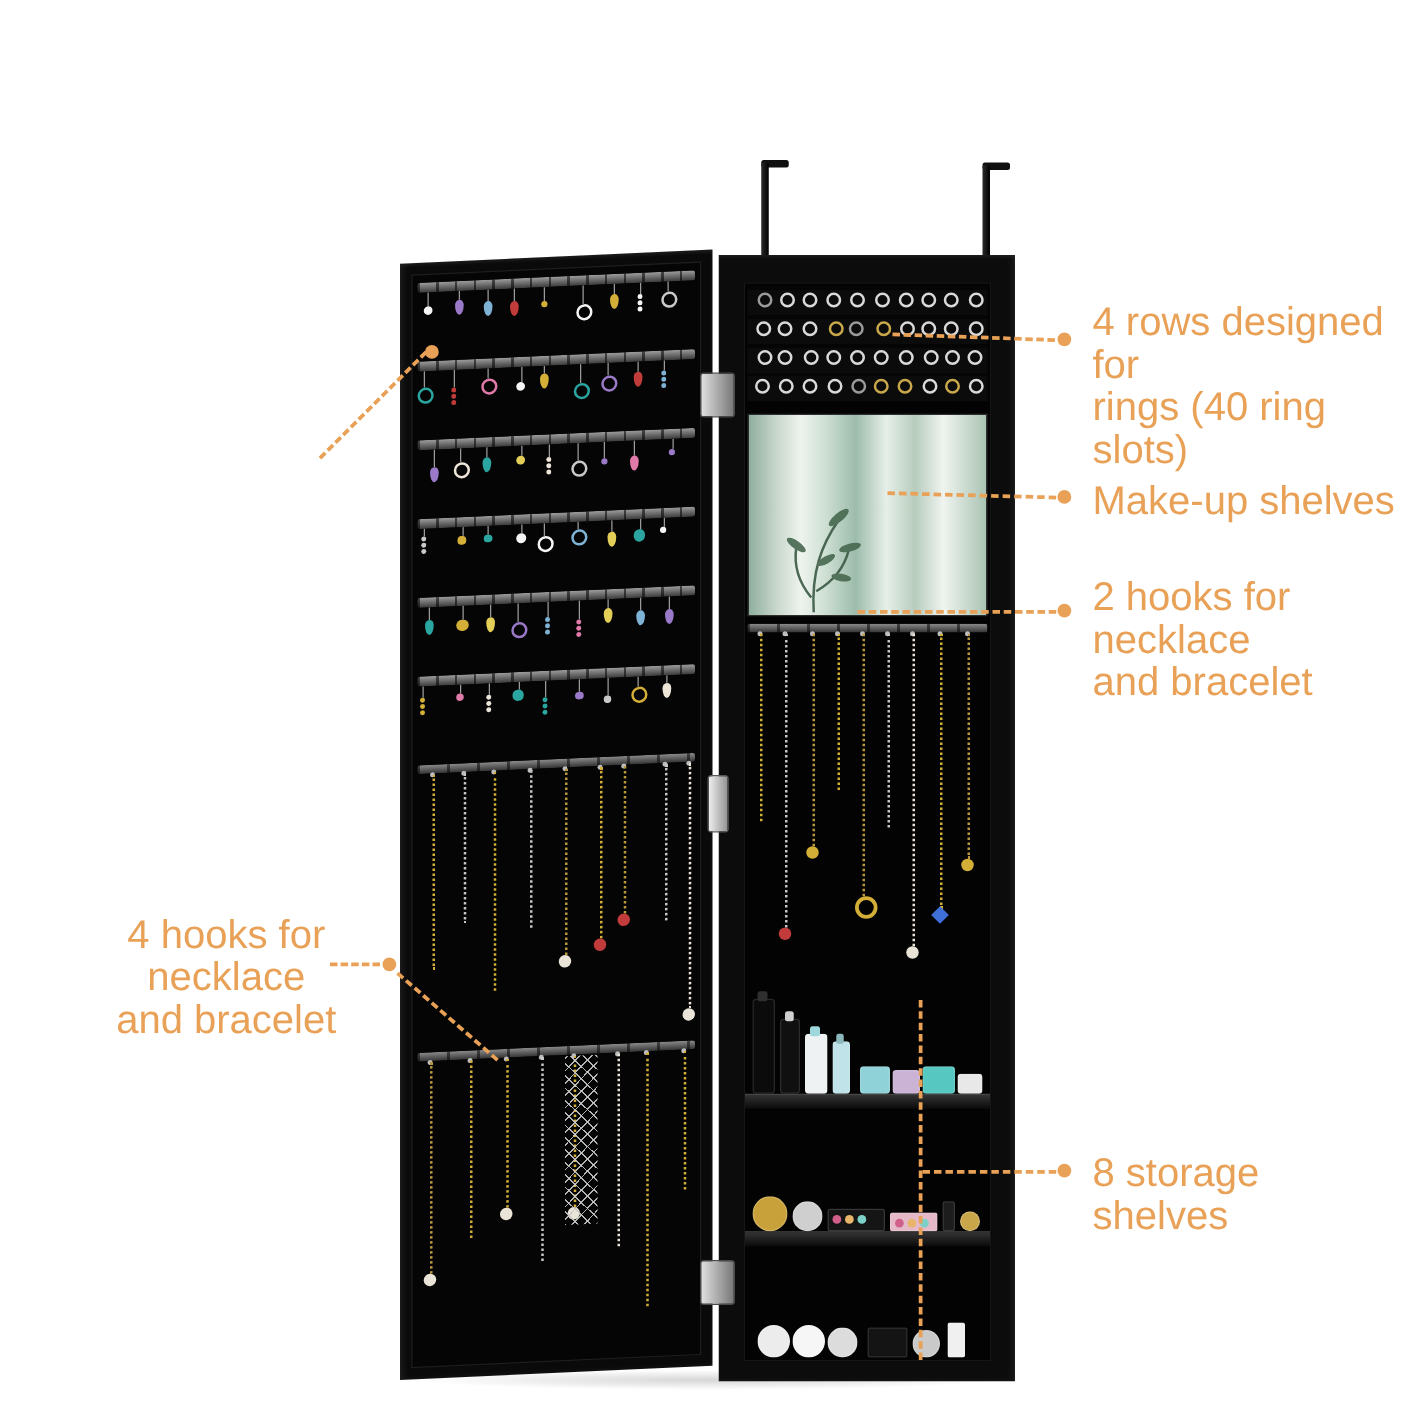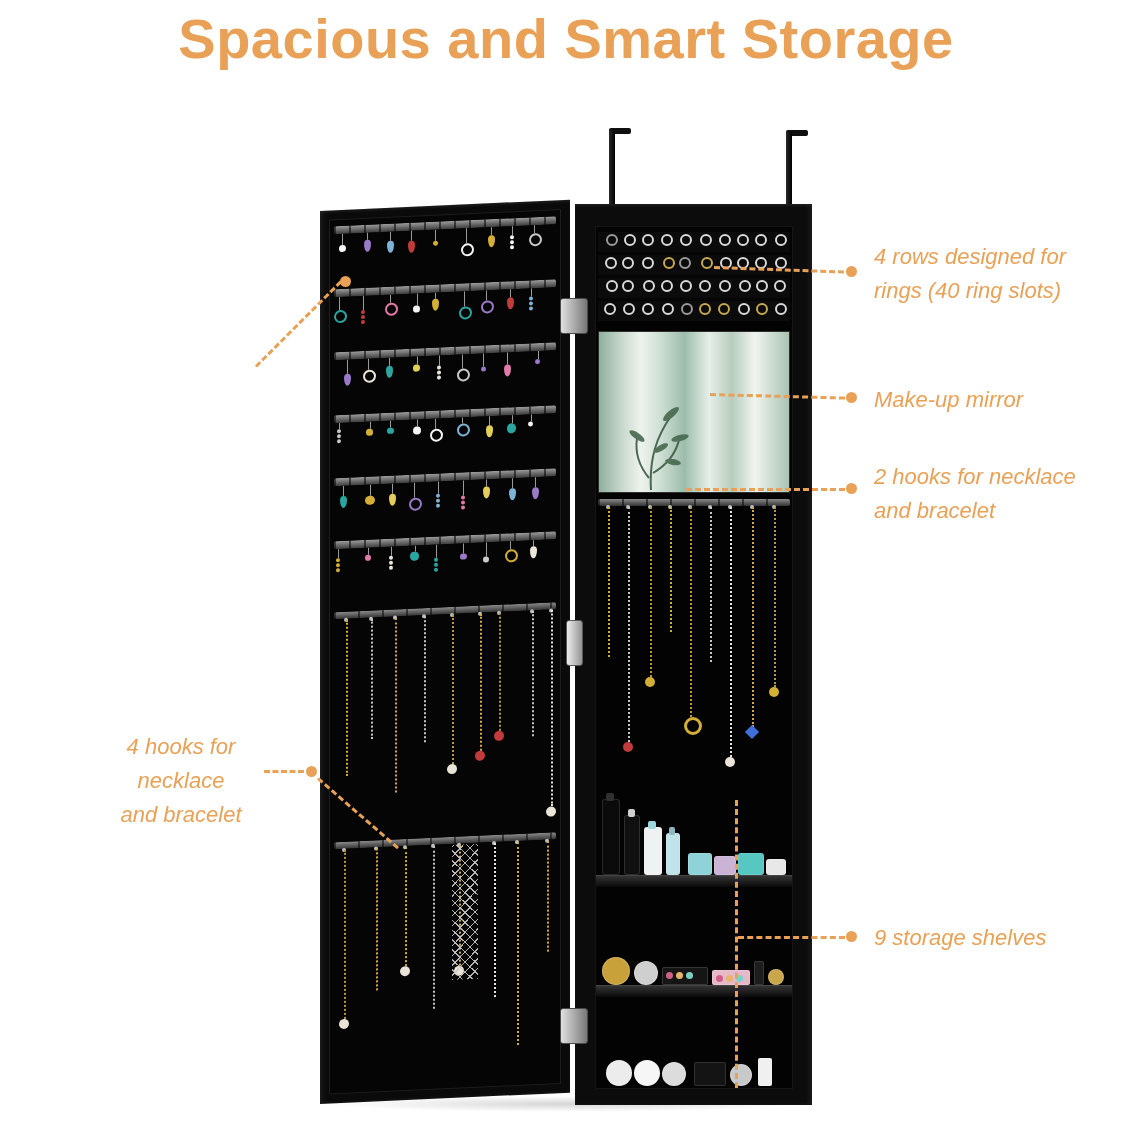--- a/index.html
+++ b/index.html
@@ -3,21 +3,21 @@
 <meta charset="utf-8">
 <style>
   :root{ --accent:#E8A156; }
   html,body{ margin:0; padding:0; background:#fff; }
   .stage{ position:relative; width:1132px; height:1132px; background:#fff; overflow:hidden;
           font-family:"Liberation Sans", sans-serif; }
 
   .title{ position:absolute; top:6px; left:0; width:100%; margin:0; text-align:center;
           font-size:56px; font-weight:bold; letter-spacing:.5px; color:var(--accent); }
 
-  .callout{ position:absolute; color:var(--accent); font-size:22px; line-height:34px; white-space:pre-line;font-style:italic; }
+  .callout{ position:absolute; color:var(--accent); font-size:32px; line-height:34px; white-space:pre-line; }
   .dot{ position:absolute; width:11px; height:11px; border-radius:50%; background:var(--accent); }
   .dash{ position:absolute; height:0; border-top:3px dashed var(--accent); transform-origin:left center; }
   .dash-v{ position:absolute; width:0; border-left:3px dashed var(--accent); }
 
   .shadow{ position:absolute; left:330px; top:1096px; width:470px; height:16px;
            background:radial-gradient(ellipse at center, rgba(0,0,0,.16), rgba(0,0,0,0) 70%); }
 
   .odhook{ position:absolute; top:128px; width:26px; height:84px; }
   .odh-cap{ position:absolute; left:0; top:0; width:22px; height:6px; background:#101010; border-radius:2px; }
   .odh-bar{ position:absolute; left:0; top:2px; width:6px; height:80px;
@@ -51,21 +51,20 @@
   .hinge{ position:absolute; left:560px; width:26px; height:34px;
           background:linear-gradient(90deg,#e0e0e0,#777); border:1px solid #4a4a4a; border-radius:3px; }
   .latch{ position:absolute; left:566px; top:620px; width:15px; height:44px;
           background:linear-gradient(90deg,#eee,#949494); border:1px solid #5a5a5a; border-radius:3px; }
 </style>
 </head>
 <body>
 
 <div class="stage">
 
-  <h1 class="title">Spacious and Smart Storage</h1>
 
   <div class="shadow"></div>
 
   <div class="odhook" style="left:609px">
     <div class="odh-cap"></div>
     <div class="odh-bar"></div>
   </div>
   <div class="odhook" style="left:786px;top:130px">
     <div class="odh-cap"></div>
     <div class="odh-bar"></div>
@@ -404,24 +403,24 @@
 
   <div class="hinge" style="top:298px"></div>
   <div class="hinge" style="top:1008px"></div>
   <div class="latch"></div>
 
   <div class="callout" style="left:88px;top:730px;width:186px;text-align:center">4 hooks for
 necklace
 and bracelet</div>
   <div class="callout" style="left:874px;top:240px;width:250px">4 rows designed for
 rings (40 ring slots)</div>
-  <div class="callout" style="left:874px;top:383px;width:250px">Make-up mirror</div>
+  <div class="callout" style="left:874px;top:383px;width:250px">Make-up shelves</div>
   <div class="callout" style="left:874px;top:460px;width:250px">2 hooks for necklace
 and bracelet</div>
-  <div class="callout" style="left:874px;top:921px;width:250px">9 storage shelves</div>
+  <div class="callout" style="left:874px;top:921px;width:250px">8 storage shelves</div>
 
   <div class="dot" style="left:340px;top:276px"></div>
   <div class="dot" style="left:306px;top:766px"></div>
   <div class="dot" style="left:846px;top:266px"></div>
   <div class="dot" style="left:846px;top:392px"></div>
   <div class="dot" style="left:846px;top:483px"></div>
   <div class="dot" style="left:846px;top:931px"></div>
 
   <div class="dash" style="left:256px;top:365px;width:120px;transform:rotate(-45deg)"></div>
   <div class="dash" style="left:264px;top:770px;width:40px"></div>

